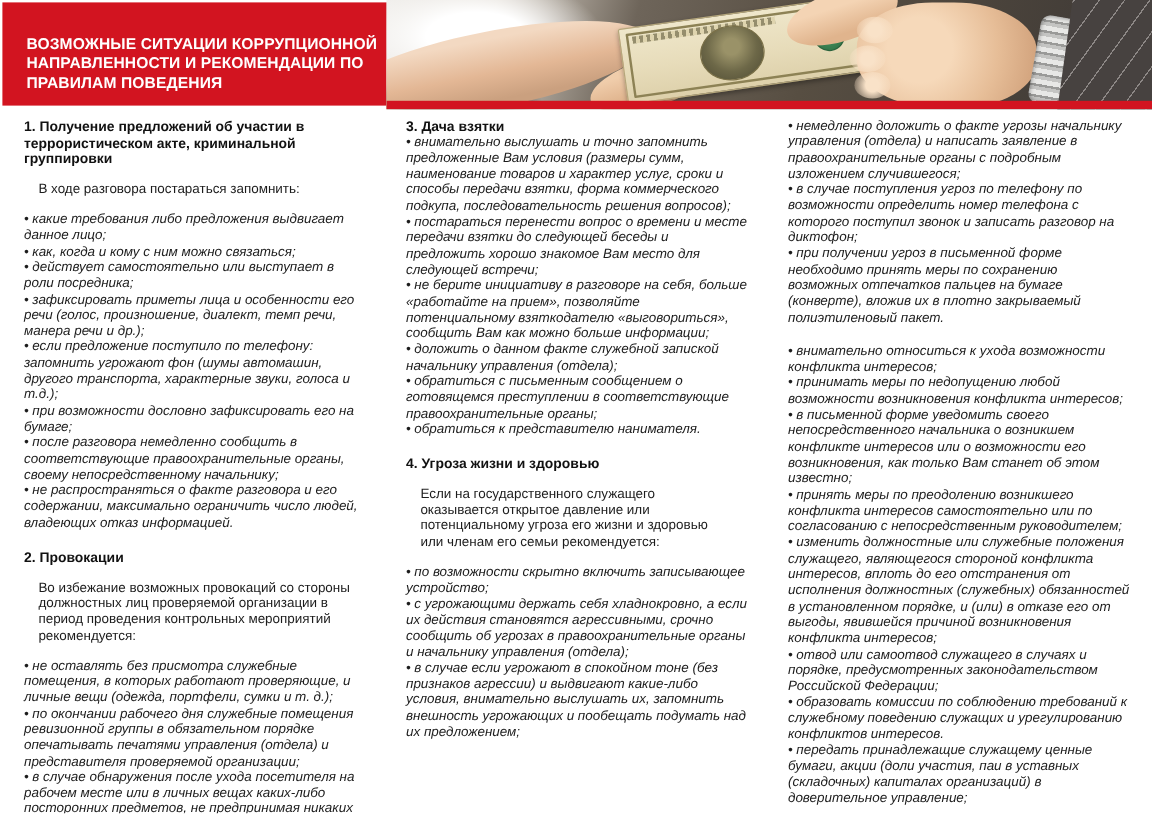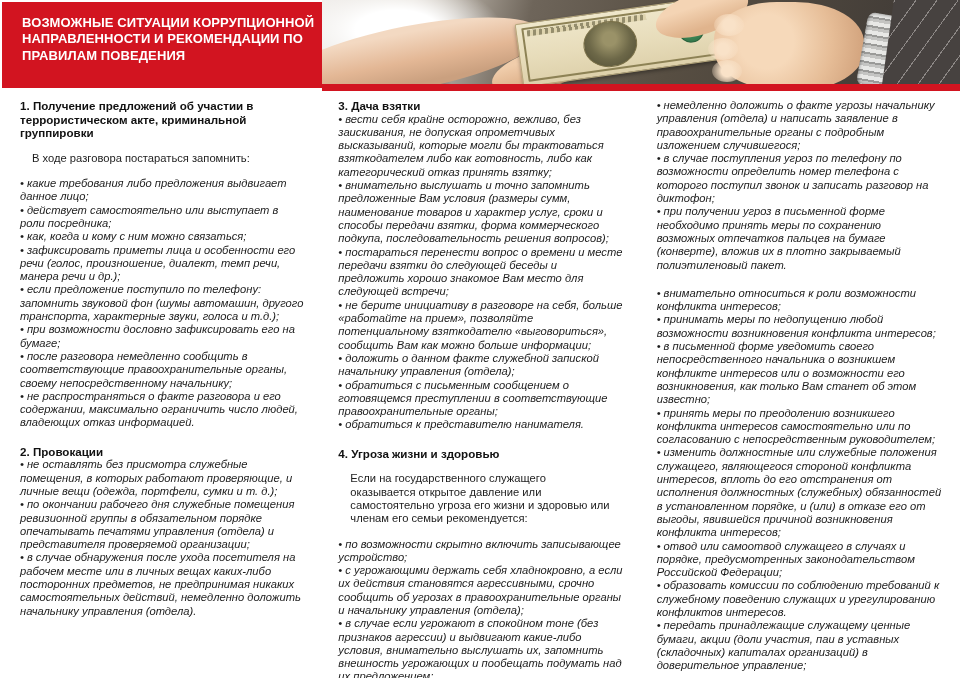--- a/index.html
+++ b/index.html
@@ -5,21 +5,21 @@
   :root{ --red:#d21420; --ink:#1c1c1c; }
   html,body{margin:0;padding:0;background:#ffffff;}
   .page{
     position:relative; width:960px; height:678px; background:#ffffff;
     font-family:"Liberation Sans", sans-serif; color:var(--ink); overflow:hidden;
   }
   
   .banner{
     position:absolute; left:2px; top:2px; width:358px; height:86px;
     background:var(--red); box-sizing:border-box;
-    display:flex; align-items:center; padding:0 18px 11px 20px;
+    display:flex; align-items:flex-end; padding:0 18px 11px 20px;
   }
   .banner h1{
     margin:0; color:#ffffff; font-size:13px; line-height:1.24; font-weight:bold;
     letter-spacing:.1px;
   }
   
   .photo{
     position:absolute; left:322px; top:0; width:638px; height:91px; overflow:hidden;
     background:linear-gradient(105deg,#efedea 0%,#d9d2c8 14%,#6e655a 32%,#574e42 55%,#4b443c 75%,#3c3734 100%);
   }
@@ -100,62 +100,62 @@
     <div class="ph-suit"></div>
     <div class="ph-stripe"></div>
   </div>
 
   <div class="columns" id="columns">
       <div class="column">
         <section class="section">
           <h2>1. Получение предложений об участии в террористическом акте, криминальной группировки</h2>
           <p>В ходе разговора постараться запомнить:</p>
           <div class="bullet"><span class="bm">•</span><span>какие требования либо предложения выдвигает данное лицо;</span></div>
+          <div class="bullet"><span class="bm">•</span><span>как, когда и кому с ним можно связаться;</span></div>
           <div class="bullet"><span class="bm">•</span><span>действует самостоятельно или выступает в роли посредника;</span></div>
-          <div class="bullet"><span class="bm">•</span><span>как, когда и кому с ним можно связаться;</span></div>
           <div class="bullet"><span class="bm">•</span><span>зафиксировать приметы лица и особенности его речи (голос, произношение, диалект, темп речи, манера речи и др.);</span></div>
-          <div class="bullet"><span class="bm">•</span><span>если предложение поступило по телефону: запомнить звуковой фон (шумы автомашин, другого транспорта, характерные звуки, голоса и т.д.);</span></div>
+          <div class="bullet"><span class="bm">•</span><span>если предложение поступило по телефону: запомнить угрожают фон (шумы автомашин, другого транспорта, характерные звуки, голоса и т.д.);</span></div>
           <div class="bullet"><span class="bm">•</span><span>при возможности дословно зафиксировать его на бумаге;</span></div>
           <div class="bullet"><span class="bm">•</span><span>после разговора немедленно сообщить в соответствующие правоохранительные органы, своему непосредственному начальнику;</span></div>
           <div class="bullet"><span class="bm">•</span><span>не распространяться о факте разговора и его содержании, максимально ограничить число людей, владеющих отказ информацией.</span></div>
         </section>
         <section class="section">
           <h2>2. Провокации</h2>
+          <p>Во избежание возможных провокаций со стороны должностных лиц проверяемой организации в период проведения контрольных мероприятий рекомендуется:</p>
           <div class="bullet"><span class="bm">•</span><span>не оставлять без присмотра служебные помещения, в которых работают проверяющие, и личные вещи (одежда, портфели, сумки и т. д.);</span></div>
           <div class="bullet"><span class="bm">•</span><span>по окончании рабочего дня служебные помещения ревизионной группы в обязательном порядке опечатывать печатями управления (отдела) и представителя проверяемой организации;</span></div>
           <div class="bullet"><span class="bm">•</span><span>в случае обнаружения после ухода посетителя на рабочем месте или в личных вещах каких-либо посторонних предметов, не предпринимая никаких самостоятельных действий, немедленно доложить начальнику управления (отдела).</span></div>
         </section>
       </div>
       <div class="column">
         <section class="section">
           <h2>3. Дача взятки</h2>
-          <div class="bullet"><span class="bm">•</span><span>вести себя крайне осторожно, вежливо, без заискивания, не допуская опрометчивых высказываний, которые могли бы трактоваться взяткодателем либо как готовность, либо как категорический отказ принять взятку;</span></div>
           <div class="bullet"><span class="bm">•</span><span>внимательно выслушать и точно запомнить предложенные Вам условия (размеры сумм, наименование товаров и характер услуг, сроки и способы передачи взятки, форма коммерческого подкупа, последовательность решения вопросов);</span></div>
           <div class="bullet"><span class="bm">•</span><span>постараться перенести вопрос о времени и месте передачи взятки до следующей беседы и предложить хорошо знакомое Вам место для следующей встречи;</span></div>
           <div class="bullet"><span class="bm">•</span><span>не берите инициативу в разговоре на себя, больше «работайте на прием», позволяйте потенциальному взяткодателю «выговориться», сообщить Вам как можно больше информации;</span></div>
           <div class="bullet"><span class="bm">•</span><span>доложить о данном факте служебной запиской начальнику управления (отдела);</span></div>
           <div class="bullet"><span class="bm">•</span><span>обратиться с письменным сообщением о готовящемся преступлении в соответствующие правоохранительные органы;</span></div>
           <div class="bullet"><span class="bm">•</span><span>обратиться к представителю нанимателя.</span></div>
         </section>
         <section class="section">
           <h2>4. Угроза жизни и здоровью</h2>
-          <p>Если на государственного служащего оказывается открытое давление или самостоятельно угроза его жизни и здоровью или членам его семьи рекомендуется:</p>
+          <p>Если на государственного служащего оказывается открытое давление или потенциальному угроза его жизни и здоровью или членам его семьи рекомендуется:</p>
           <div class="bullet"><span class="bm">•</span><span>по возможности скрытно включить записывающее устройство;</span></div>
           <div class="bullet"><span class="bm">•</span><span>с угрожающими держать себя хладнокровно, а если их действия становятся агрессивными, срочно сообщить об угрозах в правоохранительные органы и начальнику управления (отдела);</span></div>
           <div class="bullet"><span class="bm">•</span><span>в случае если угрожают в спокойном тоне (без признаков агрессии) и выдвигают какие-либо условия, внимательно выслушать их, запомнить внешность угрожающих и пообещать подумать над их предложением;</span></div>
         </section>
       </div>
       <div class="column">
         <section class="section">
           <div class="bullet"><span class="bm">•</span><span>немедленно доложить о факте угрозы начальнику управления (отдела) и написать заявление в правоохранительные органы с подробным изложением случившегося;</span></div>
           <div class="bullet"><span class="bm">•</span><span>в случае поступления угроз по телефону по возможности определить номер телефона с которого поступил звонок и записать разговор на диктофон;</span></div>
           <div class="bullet"><span class="bm">•</span><span>при получении угроз в письменной форме необходимо принять меры по сохранению возможных отпечатков пальцев на бумаге (конверте), вложив их в плотно закрываемый полиэтиленовый пакет.</span></div>
         </section>
         <section class="section">
-          <div class="bullet"><span class="bm">•</span><span>внимательно относиться к роли возможности конфликта интересов;</span></div>
+          <div class="bullet"><span class="bm">•</span><span>внимательно относиться к ухода возможности конфликта интересов;</span></div>
           <div class="bullet"><span class="bm">•</span><span>принимать меры по недопущению любой возможности возникновения конфликта интересов;</span></div>
           <div class="bullet"><span class="bm">•</span><span>в письменной форме уведомить своего непосредственного начальника о возникшем конфликте интересов или о возможности его возникновения, как только Вам станет об этом известно;</span></div>
           <div class="bullet"><span class="bm">•</span><span>принять меры по преодолению возникшего конфликта интересов самостоятельно или по согласованию с непосредственным руководителем;</span></div>
           <div class="bullet"><span class="bm">•</span><span>изменить должностные или служебные положения служащего, являющегося стороной конфликта интересов, вплоть до его отстранения от исполнения должностных (служебных) обязанностей в установленном порядке, и (или) в отказе его от выгоды, явившейся причиной возникновения конфликта интересов;</span></div>
           <div class="bullet"><span class="bm">•</span><span>отвод или самоотвод служащего в случаях и порядке, предусмотренных законодательством Российской Федерации;</span></div>
           <div class="bullet"><span class="bm">•</span><span>образовать комиссии по соблюдению требований к служебному поведению служащих и урегулированию конфликтов интересов.</span></div>
           <div class="bullet"><span class="bm">•</span><span>передать принадлежащие служащему ценные бумаги, акции (доли участия, паи в уставных (складочных) капиталах организаций) в доверительное управление;</span></div>
         </section>
       </div>
     </div>

